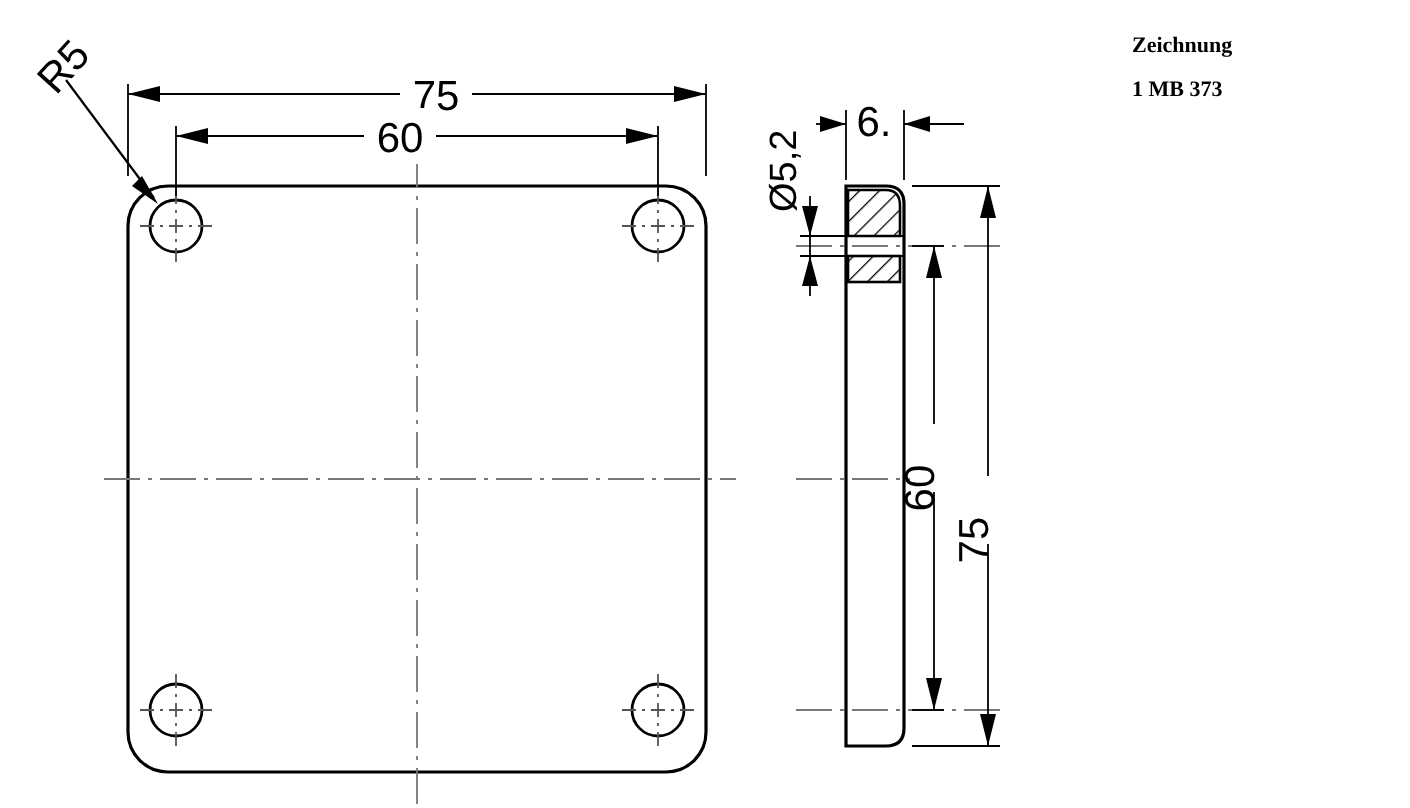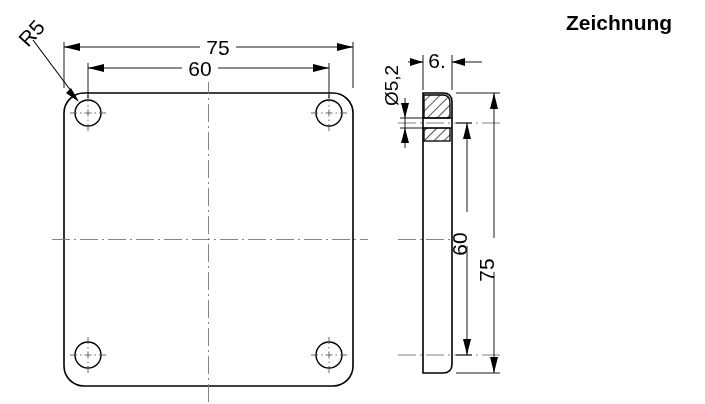--- a/index.html
+++ b/index.html
@@ -79,22 +79,22 @@
     font-size: 19px;
     fill: #000000;
   }
   .notes-block {
     position: absolute;
     left: 566px;
     top: 12px;
     width: 135px;
   }
   .note-line {
-    font-family: Liberation Sans, sans-serif;
-    font-size: 21px;
+    font-family: Liberation Serif, serif;
+    font-size: 11px;
     font-weight: bold;
     color: #000000;
     line-height: 22px;
     white-space: nowrap;
   }
   .note-gap {
     height: 26px;
   }
 </style>
 </head>
@@ -224,16 +224,17 @@
       </g>
       <rect x="482" y="238" width="26" height="34" fill="#ffffff"></rect>
       <text class="dimtext" x="494" y="270" transform="rotate(-90 494 270)" text-anchor="middle">75</text>
 
     </g>
 
   </svg>
 
   <div class="notes-block">
     <div class="note-line">Zeichnung</div>
+    <div class="note-line">1 MB 373</div>
     <div class="note-gap"></div>
   </div>
 
 </div>
 
 </body></html>

